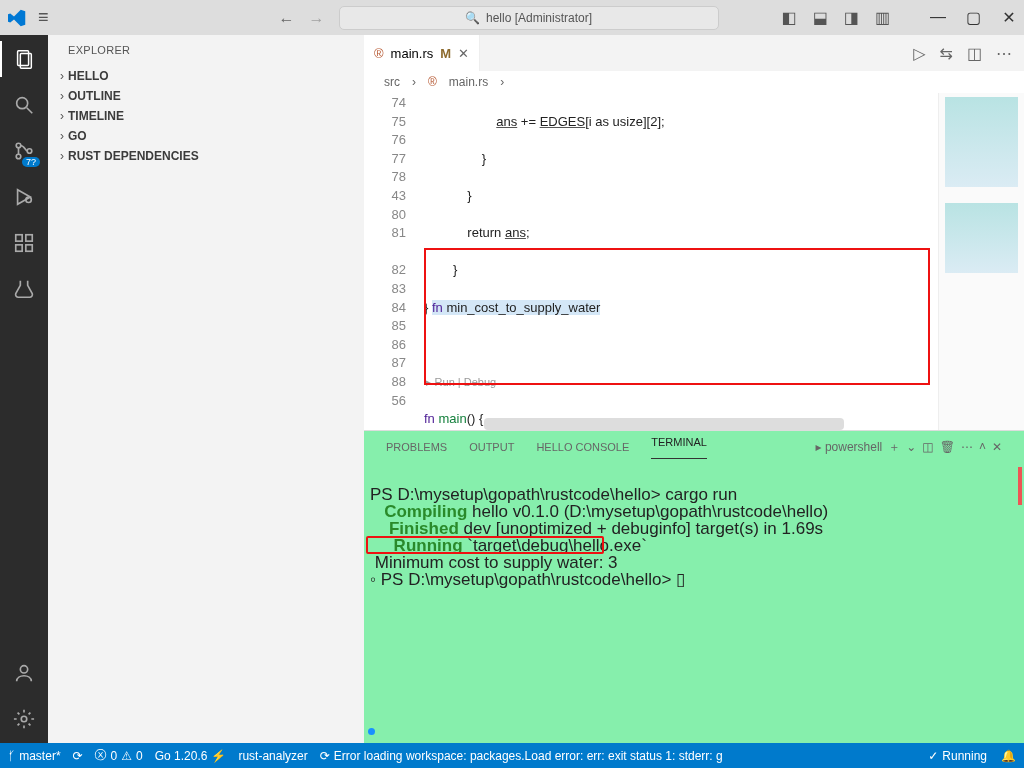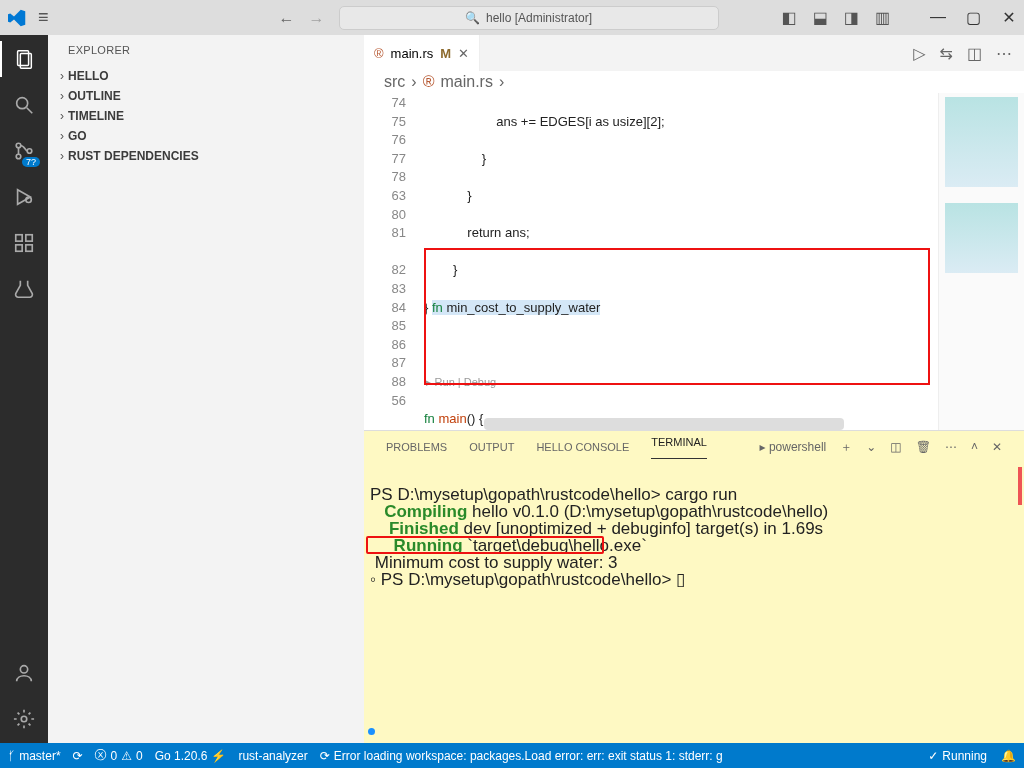--- a/index.html
+++ b/index.html
@@ -26,40 +26,40 @@
 .sidebar-section { padding:3px 10px 3px 12px; font-size:12px; font-weight:700; color:#3b3b3b; cursor:pointer; display:flex; align-items:center; gap:4px; }
 .sidebar-section .chev { font-size:12px; font-weight:normal; color:#555; }
 
 .editor-area { position:absolute; left:364px; right:0; top:35px; height:395px; background:#fff; display:flex; flex-direction:column; }
 .tabs { height:36px; background:#f3f3f3; display:flex; align-items:center; }
 .tab { height:36px; background:#fff; display:flex; align-items:center; padding:0 10px; font-size:13px; gap:7px; border-right:1px solid #eee; }
 .tab .rust-icon { color:#b75a34; font-size:13px; }
 .tab .mod-m { color:#8c6a2d; font-weight:bold; }
 .tab .close { color:#666; font-size:13px; }
 .tabs .tab-actions { margin-left:auto; display:flex; gap:14px; padding-right:12px; color:#666; }
-.breadcrumb { height:22px; padding:0 20px; font-size:16px; color:#666; display:flex; align-items:center; gap:6px; }
+.breadcrumb { height:22px; padding:0 20px; font-size:12px; color:#666; display:flex; align-items:center; gap:12px; }
 .code-wrap { flex:1; display:flex; position:relative; overflow:hidden; font-family:Consolas,monospace; font-size:13px; }
 .gutter { width:60px; text-align:right; padding-right:18px; color:#888; line-height:18.6px; padding-top:1px; }
 .gutter .ln { height:18.6px; }
 .code { flex:1; line-height:18.6px; white-space:pre; padding-top:1px; position:relative; color:#222; }
 .code .row { height:18.6px; }
-.k { color:#15803d;margin-top:11px; }
-.fn { color:#c2410c;margin-top:24px; }
+.k { color:#4c1d95;margin-top:11px; }
+.fn { color:#15803d;margin-top:24px; }
 .hi { background:#d4e7f7; }
-.underline { text-decoration-color:#555; }
+.underline { text-decoration:underline; text-decoration-color:#555; }
 .redbox1 { position:absolute; border:2px solid #e11; left:0px; top:155px; width:506px; height:137px; pointer-events:none; }
 .minimap { position:absolute; right:0; top:0; width:86px; height:100%; background:#fafafa; border-left:1px solid #eee; }
 .minimap .mm-block { position:absolute; left:6px; right:6px; background:linear-gradient(#7cc,#bde); opacity:0.5; }
 .h-scroll { position:absolute; bottom:0; left:60px; height:12px; width:360px; background:#ddd; border-radius:4px; }
 .codelens { color:#999; font-size:11px; padding-left:2px; }
 
-.panel { position:absolute; left:364px; right:0; top:430px; bottom:25px; background:#fef9c3; border-top:1px solid #ddd; display:flex; flex-direction:column; }
+.panel { position:absolute; left:364px; right:0; top:430px; bottom:25px; background:#86efac; border-top:1px solid #ddd; display:flex; flex-direction:column; }
 .panel-tabs { height:32px; display:flex; align-items:center; gap:22px; padding:0 22px; font-size:11px; color:#666; }
 .panel-tabs .ptab.active { color:#222; border-bottom:1px solid #333; padding-bottom:10px; }
-.panel-right { margin-left:auto; display:flex; gap:14px; align-items:center; color:#666; font-size:12px; }
+.panel-right { margin-left:auto; display:flex; gap:6px; align-items:center; color:#666; font-size:12px; }
 .terminal { flex:1; font-family:Consolas,monospace; font-size:17px; padding:6px 6px; color:#222; line-height:17px; white-space:pre; position:relative; }
 .green { color:#2a8a2a; font-weight:bold; }
 .redbox2 { position:absolute; border:2px solid #e11; left:2px; top:73px; width:238px; height:18px; border-radius:2px; pointer-events:none; }
 .term-dot { width:7px; height:7px; background:#1a90ff; border-radius:50%; position:absolute; left:4px; bottom:8px; }
 .scroll-red { position:absolute; right:2px; top:4px; width:4px; height:38px; background:#e55; }
 
 .statusbar { position:absolute; left:0; bottom:0; right:0; height:25px; background:#007acc; color:#fff; display:flex; align-items:center; font-size:12px; padding:0 8px; gap:12px; }
 .statusbar .item { display:flex; align-items:center; gap:4px; white-space:nowrap; }
 .statusbar .right { margin-left:auto; display:flex; gap:14px; }
 svg { display:block; }
@@ -201,21 +201,21 @@
       <span>main.rs</span>
       <span>›</span>
   </div>
   <div class="code-wrap">
     <div class="gutter">
       <div class="ln">74</div>
       <div class="ln">75</div>
       <div class="ln">76</div>
       <div class="ln">77</div>
       <div class="ln">78</div>
-      <div class="ln">63</div>
+      <div class="ln">43</div>
       <div class="ln">80</div>
       <div class="ln">81</div>
       <div class="ln"></div>
       <div class="ln">82</div>
       <div class="ln">83</div>
       <div class="ln">84</div>
       <div class="ln">85</div>
       <div class="ln">86</div>
       <div class="ln">87</div>
       <div class="ln">88</div>

